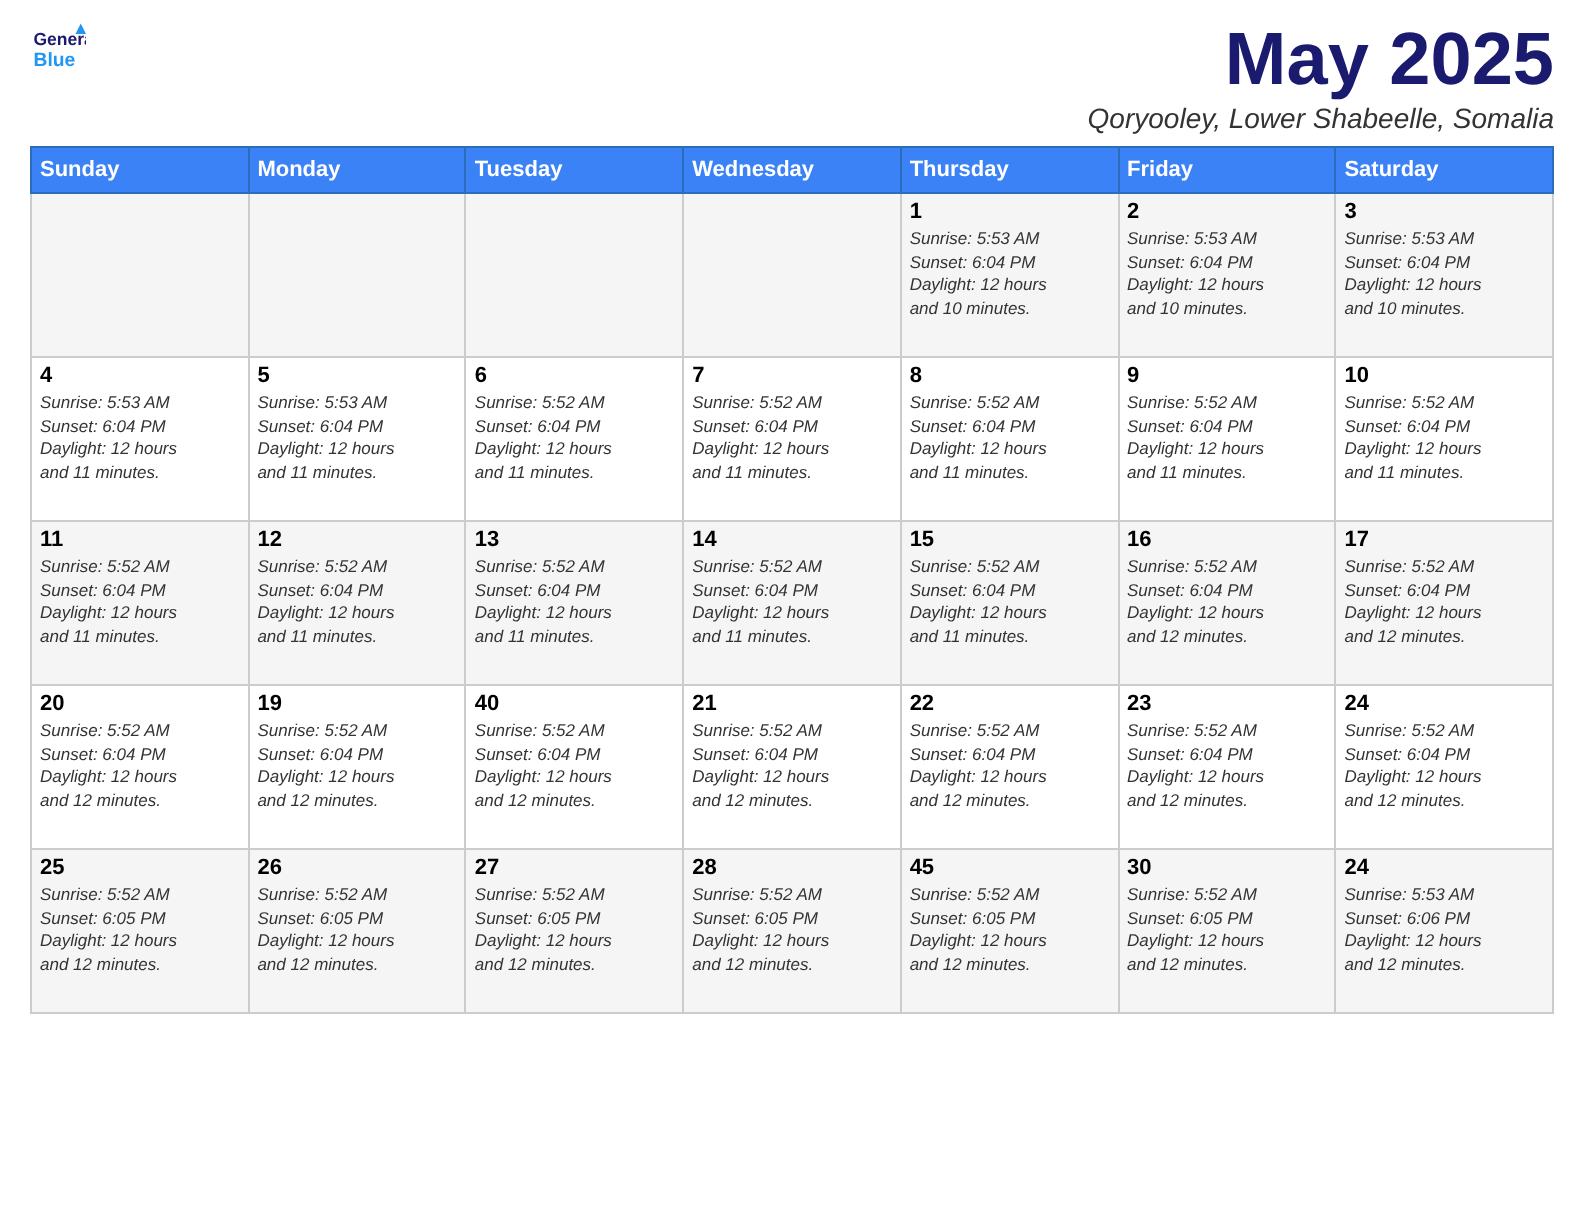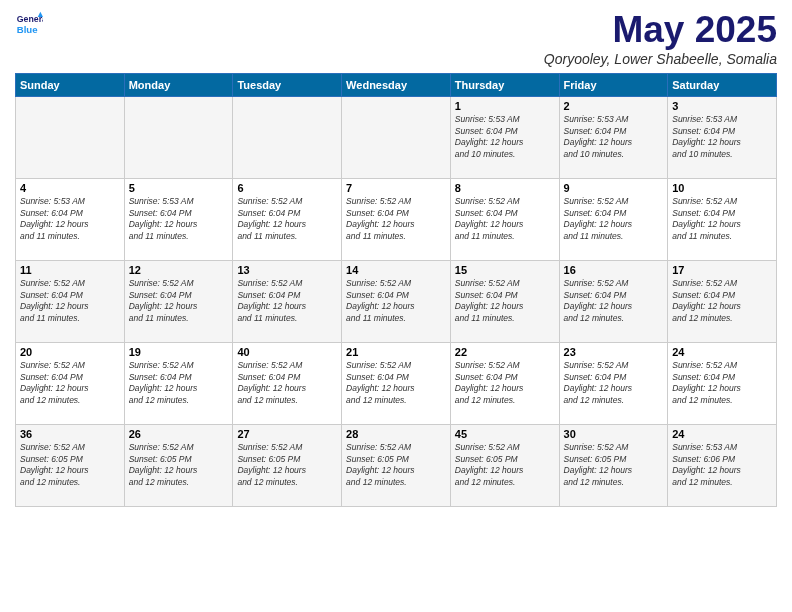--- a/index.html
+++ b/index.html
@@ -43,21 +43,21 @@
       font-size: 14px;
       color: #333;
       font-style: italic;
     }
     table {
       width: 100%;
       border-collapse: collapse;
       font-size: 9.5px;
     }
     thead tr th {
-      background-color: #0369a1;
+      background-color: #3b82f6;
       color: #fff;
       text-align: left;
       padding: 5px 4px;
       font-size: 11px;
       font-weight: bold;
       border: 1px solid #2a6ebb;
     }
     tbody tr td {
       border: 1px solid #ccc;
       vertical-align: top;
@@ -223,21 +223,21 @@
             <span class="day-num">23</span>
             <div class="day-info">Sunrise: 5:52 AM<br>Sunset: 6:04 PM<br>Daylight: 12 hours<br>and 12 minutes.</div>
           </td>
           <td>
             <span class="day-num">24</span>
             <div class="day-info">Sunrise: 5:52 AM<br>Sunset: 6:04 PM<br>Daylight: 12 hours<br>and 12 minutes.</div>
           </td>
         </tr>
         <tr>
           <td>
-            <span class="day-num">36</span>
+            <span class="day-num">25</span>
             <div class="day-info">Sunrise: 5:52 AM<br>Sunset: 6:05 PM<br>Daylight: 12 hours<br>and 12 minutes.</div>
           </td>
           <td>
             <span class="day-num">26</span>
             <div class="day-info">Sunrise: 5:52 AM<br>Sunset: 6:05 PM<br>Daylight: 12 hours<br>and 12 minutes.</div>
           </td>
           <td>
             <span class="day-num">27</span>
             <div class="day-info">Sunrise: 5:52 AM<br>Sunset: 6:05 PM<br>Daylight: 12 hours<br>and 12 minutes.</div>
           </td>

